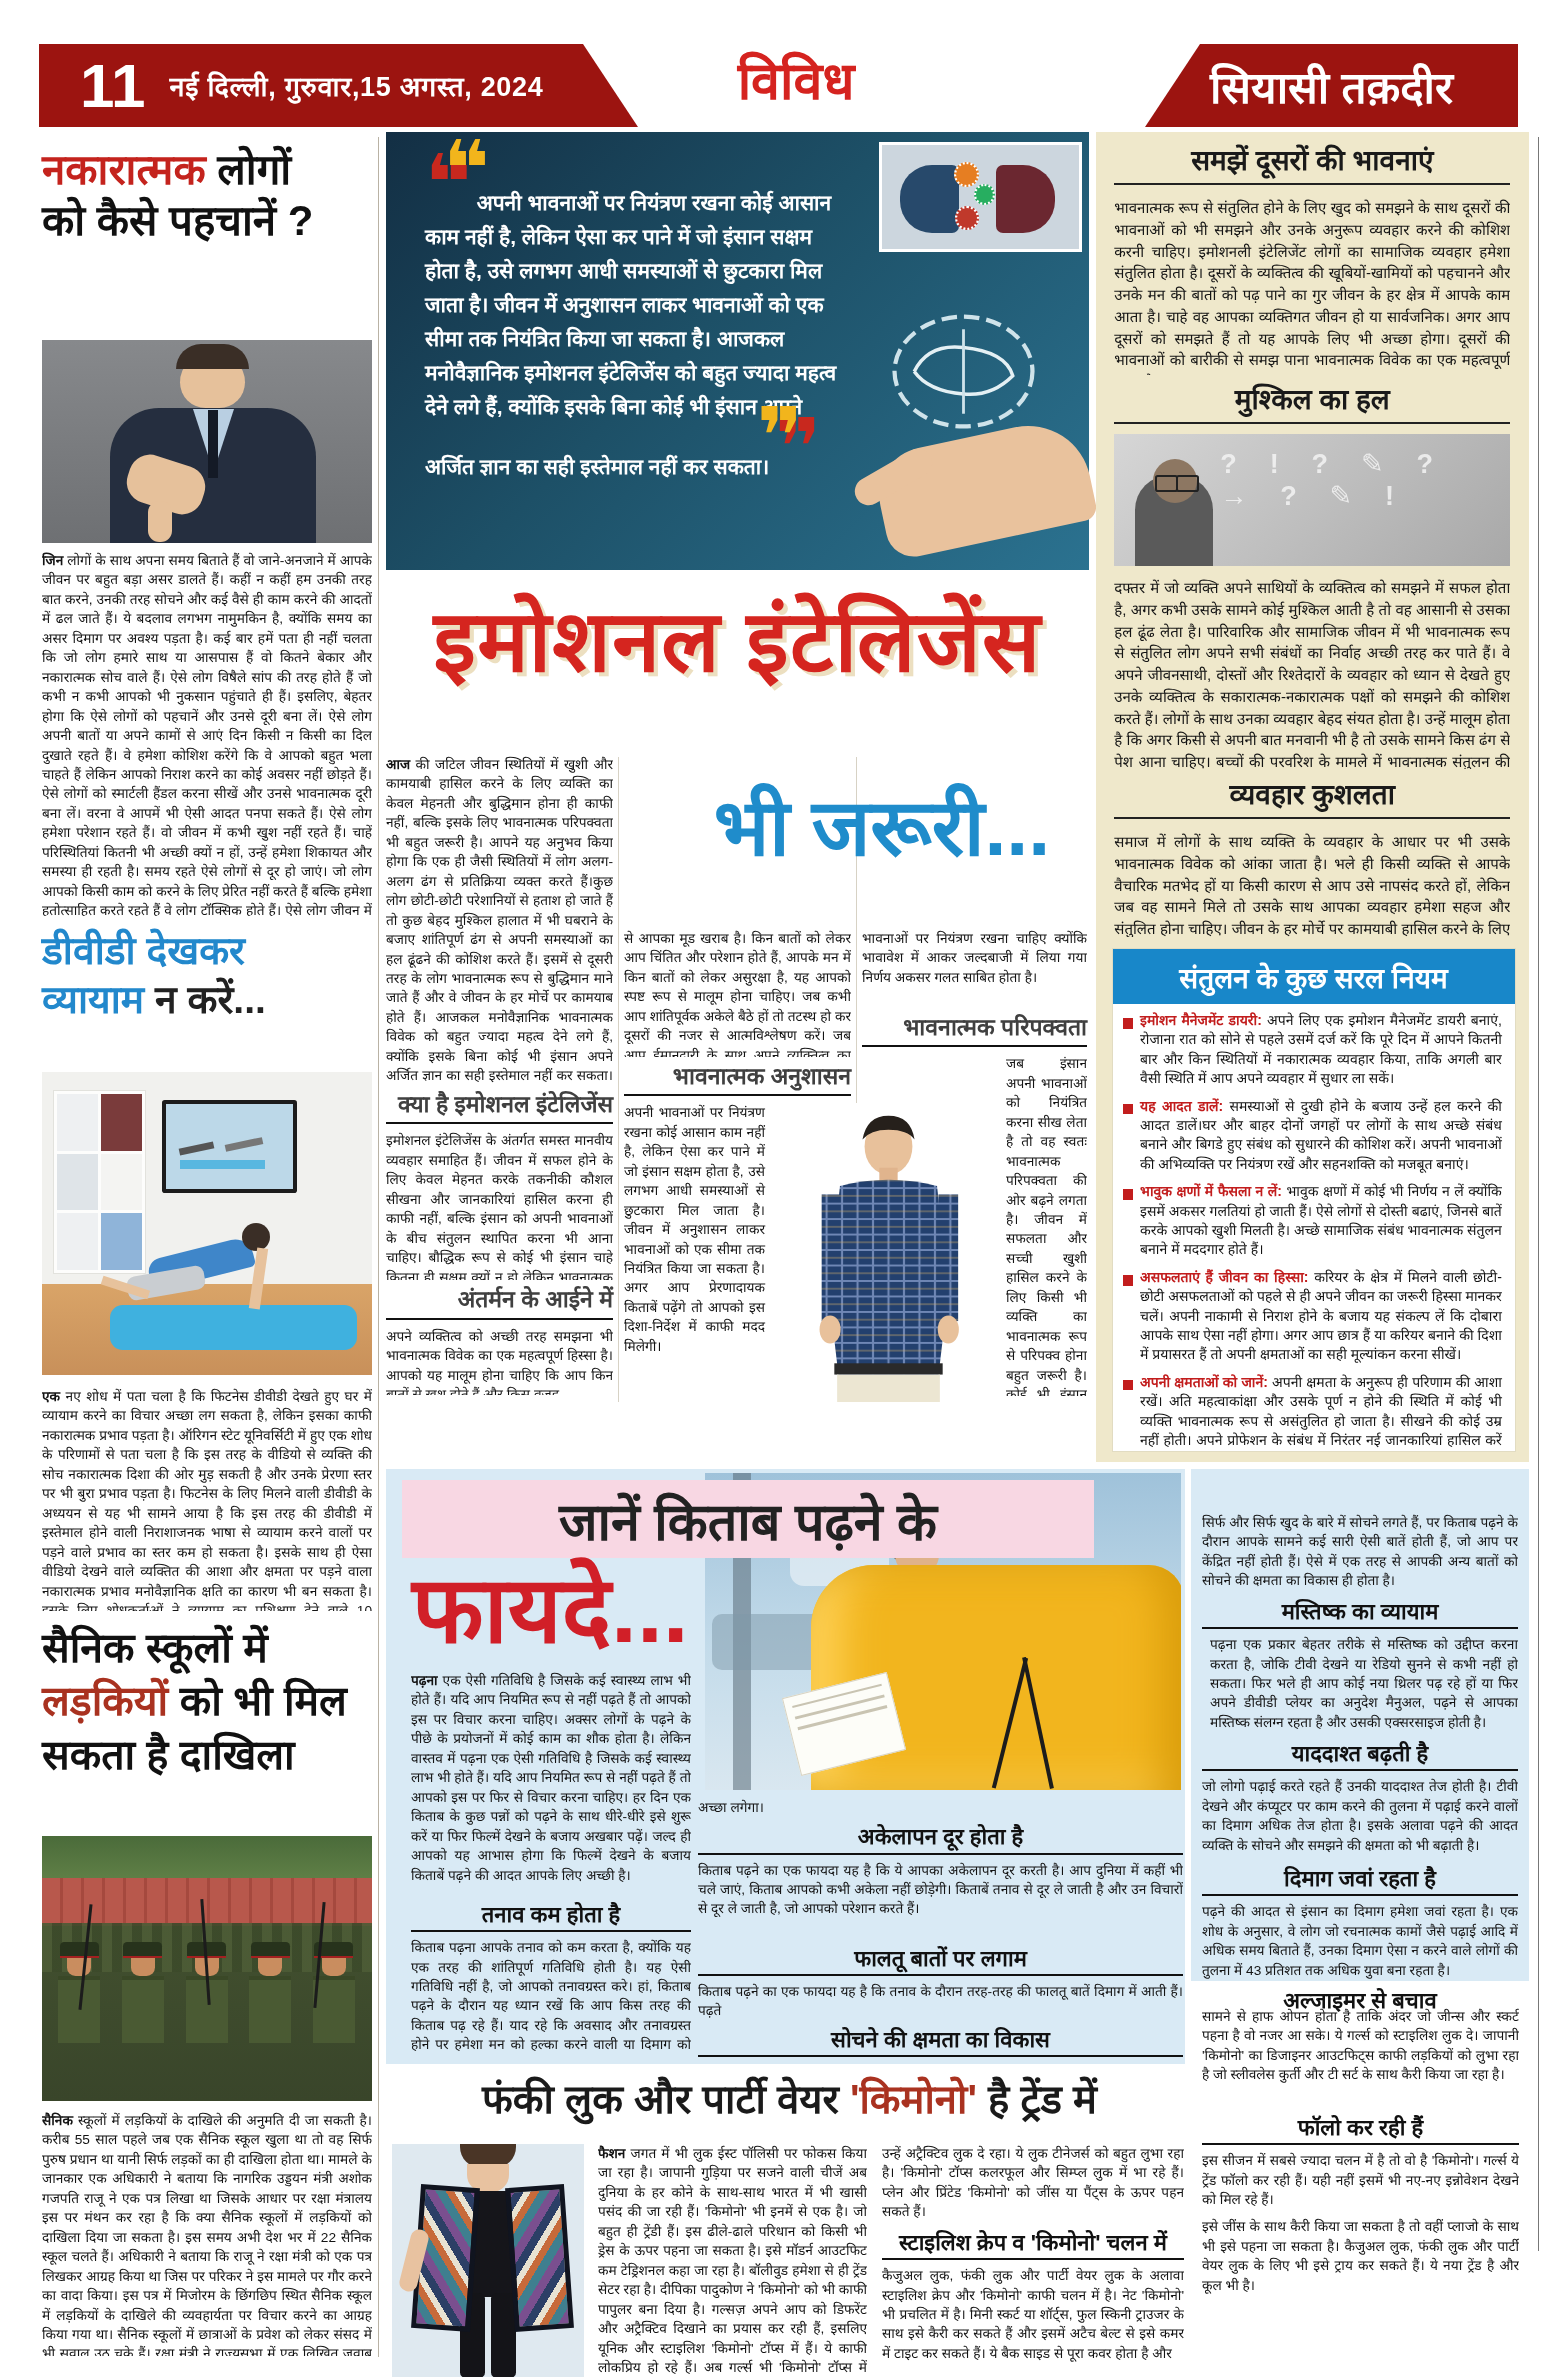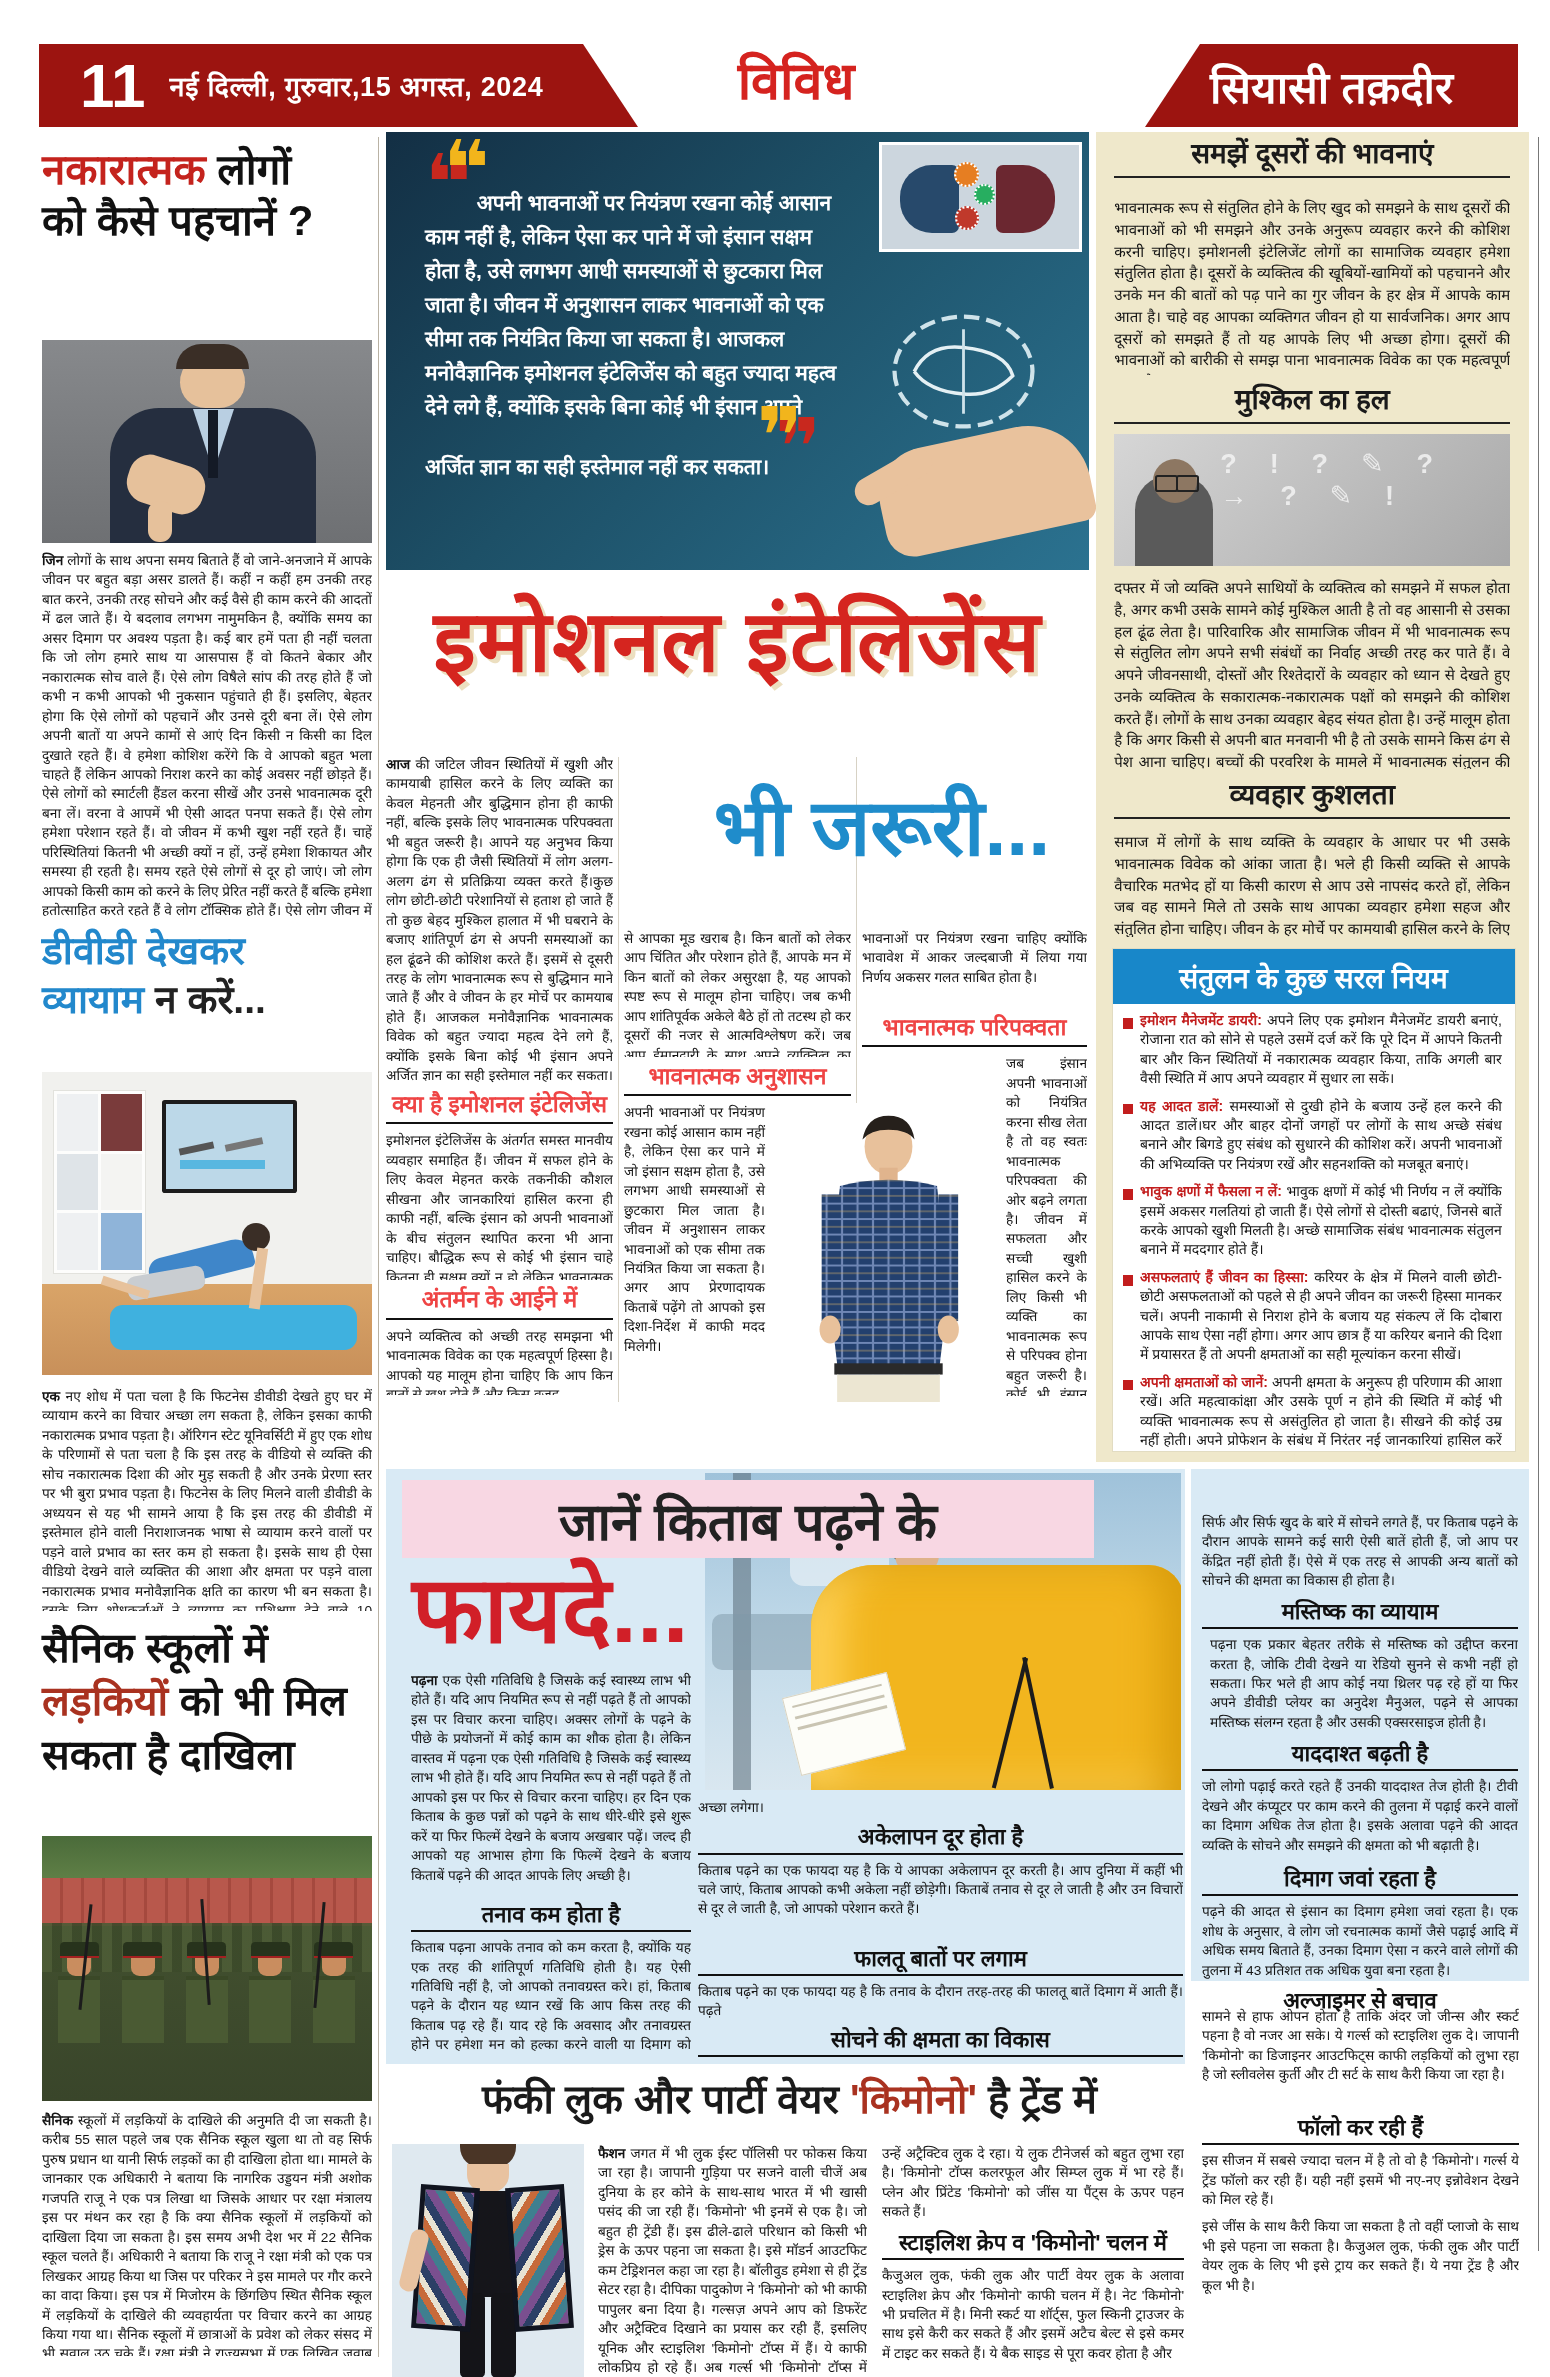--- a/index.html
+++ b/index.html
@@ -20,21 +20,21 @@
   
   .h-neg{font-size:42px;font-weight:700;line-height:1.22;color:#111;}
   .red{color:#c4231d;}
   .blue{color:#2288cc;}
   .maroon{color:#a93220;}
   .h-dvd{font-size:39px;font-weight:700;line-height:1.25;color:#222;}
   .h-sainik{font-size:41px;font-weight:700;line-height:1.3;color:#111;}
   .ei-red{font-size:86px;font-weight:700;color:#d5251f;text-align:center;line-height:1;
           text-shadow:4.2px 4.2px 0 #ecdfc0;letter-spacing:1.4px;}
   .ei-blue{font-size:79px;font-weight:700;color:#1f8ccb;text-align:center;line-height:1;}
-  .subhead{font-size:23px;font-weight:700;color:#ef4444;text-align:center;
+  .subhead{font-size:23px;font-weight:700;color:#404040;text-align:right;
            border-bottom:2.8px solid #111;padding-bottom:4.2px;margin:5.6px 0 7px 0;line-height:1.2;}
   
   .quotebox{background:linear-gradient(135deg,#132f44 0%,#1d5067 45%,#2b7290 100%);}
   .quotetext{color:#fff;font-size:21px;font-weight:700;line-height:1.62;text-align:left;}
   .qmark{font-size:78px;line-height:.6;font-weight:700;}
   
   .cream{background:#efe8cb;}
   .cream-h{font-size:28px;font-weight:700;text-align:center;color:#1a1a1a;
            border-bottom:2.8px solid #222;padding-bottom:5.6px;line-height:1.15;}
   .cream-p{font-size:15px;line-height:1.45;text-align:justify;color:#141414;overflow:hidden;}
@@ -251,21 +251,21 @@
       <rect x="88" y="370" width="154" height="16" fill="#2a2a2a"></rect>
       <rect x="92" y="386" width="146" height="39" fill="#ece6d2"></rect>
       <rect x="70" y="130" width="28px" height="180" fill="url(#chk)" transform="r"></rect>
       <rect x="236" y="130" width="28" height="180" fill="url(#chk)"></rect>
       <ellipse cx="250" cy="322" rx="15" ry="20" fill="#e8c19b"></ellipse>
       <ellipse cx="82" cy="322" rx="15" ry="20" fill="#e8c19b"></ellipse>
     </svg>
   </div>
 
   <div class="abs cream" style="left:1096px;top:132px;width:433px;height:1330px;">
-    <div class="abs cream-h" style="left:18.3px;top:6px;width:396px;">समझें दूसरों की भावनाएं</div>
+    <div class="abs cream-h" style="left:18.3px;top:13px;width:396px;">समझें दूसरों की भावनाएं</div>
     <div class="abs cream-p" style="left:18.3px;top:65px;width:396px;height:178px;">भावनात्मक रूप से संतुलित होने के लिए खुद को समझने के साथ दूसरों की भावनाओं को भी समझने और उनके अनुरूप व्यवहार करने की कोशिश करनी चाहिए। इमोशनली इंटेलिजेंट लोगों का सामाजिक व्यवहार हमेशा संतुलित होता है। दूसरों के व्यक्तित्व की खूबियों-खामियों को पहचानने और उनके मन की बातों को पढ़ पाने का गुर जीवन के हर क्षेत्र में आपके काम आता है। चाहे वह आपका व्यक्तिगत जीवन हो या सार्वजनिक। अगर आप दूसरों को समझते हैं तो यह आपके लिए भी अच्छा होगा। दूसरों की भावनाओं को बारीकी से समझ पाना भावनात्मक विवेक का एक महत्वपूर्ण पहलू है।</div>
 
     <div class="abs cream-h" style="left:18.3px;top:252px;width:396px;">मुश्किल का हल</div>
     <div class="ph" style="left:18.3px;top:302px;width:396px;height:132px;background:linear-gradient(135deg,#d6d6d6,#a8a8a8);">
       <div class="abs" style="left:21px;top:41px;width:78px;height:92px;background:#5a5a5a;border-radius:35px 35px 0 0;"></div>
       <div class="abs" style="left:39px;top:25px;width:44px;height:44px;background:#8d7762;border-radius:50%;"></div>
       <div class="abs" style="left:41px;top:41px;width:18.3px;height:12.7px;border:2.8px solid #222;border-radius:2.8px;"></div>
       <div class="abs" style="left:62px;top:41px;width:18.3px;height:12.7px;border:2.8px solid #222;border-radius:2.8px;"></div>
       <div class="abs" style="left:106px;top:14px;width:275px;height:106px;color:#f4f4f4;font-size:27px;font-weight:700;letter-spacing:12.7px;opacity:.85;">? ! ? ✎ ?<br>→ ? ✎ !</div>
     </div>

